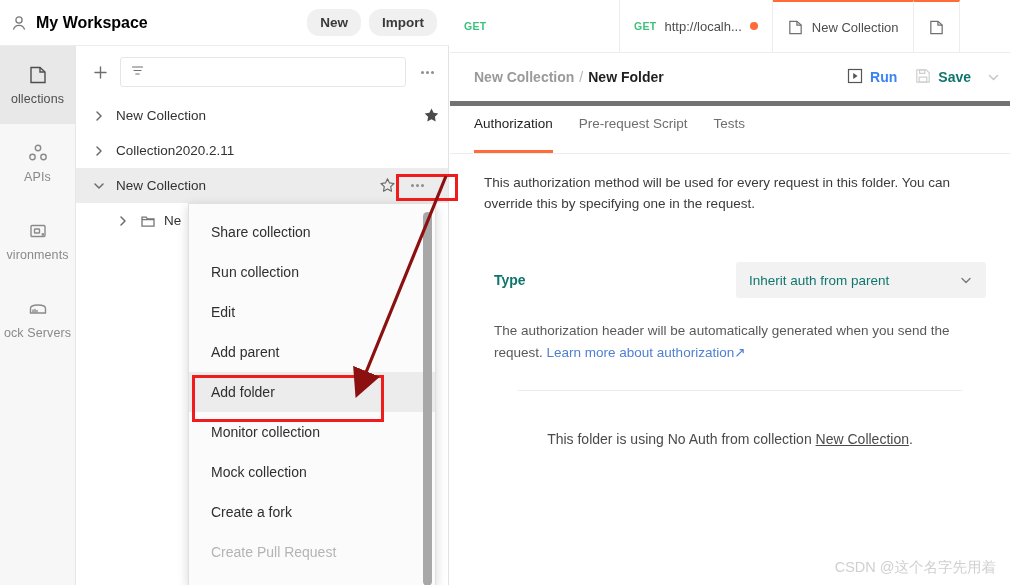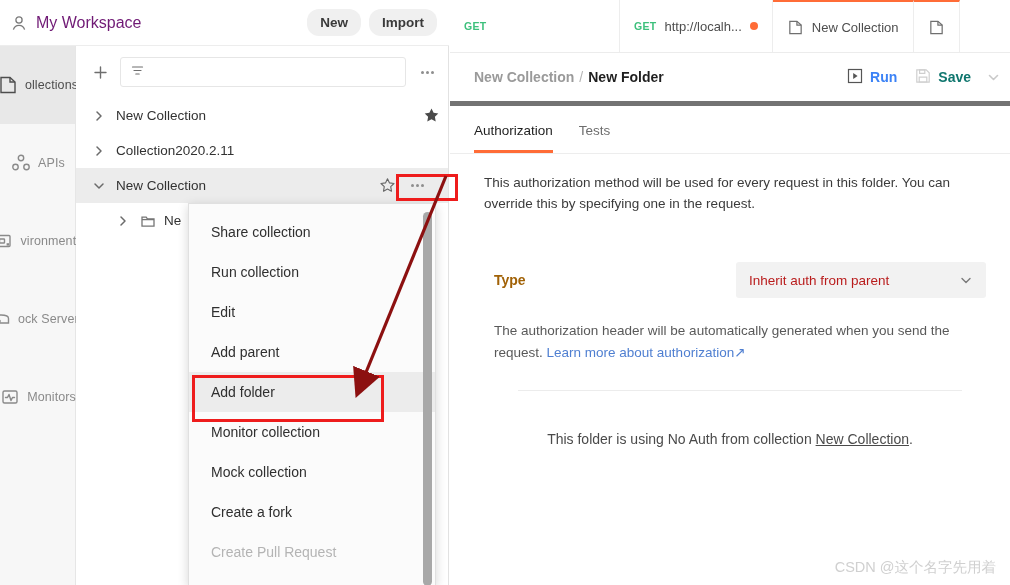--- a/index.html
+++ b/index.html
@@ -23,21 +23,21 @@
     position: absolute;
     left: 0; top: 46px;
     width: 76px; height: 539px;
     background: #f7f7f7;
     border-right: 1px solid #e6e6e6;
     box-sizing: border-box;
   }
   .rail-item {
     height: 78px;
     display: flex;
-    flex-direction: row;
+    flex-direction: column;
     align-items: center;
     justify-content: center;
     gap: 6px;
     color: #8a8a8a;
     cursor: pointer;
   }
   .rail-item.active {
     background: #e8e8e8;
     color: #4d4d4d;
   }
@@ -56,22 +56,22 @@
     background: #ffffff;
     border-bottom: 1px solid #ededed;
     box-sizing: border-box;
     display: flex;
     align-items: center;
     padding: 0 12px 0 10px;
   }
   #ws-avatar { margin-right: 8px; color: #7a7a7a; display: flex; }
   #ws-title {
     font-size: 16px;
-    font-weight: normal;
-    color: #701a75;
+    font-weight: bold;
+    color: #000000;
     flex: 1;
   }
   .hbtn {
     background: #f0f0f0;
     border: none;
     border-radius: 12px;
     font-family: "Liberation Sans", sans-serif;
     font-size: 13.5px;
     font-weight: bold;
     color: #3a3a3a;
@@ -292,21 +292,21 @@
     display: flex;
     align-items: flex-end;
     padding: 0 24px;
     box-sizing: border-box;
     border-bottom: 1px solid #ededed;
     gap: 26px;
   }
   .stab {
     font-size: 13.5px;
     color: #6e6e6e;
-    padding-bottom: 12px;
+    padding-bottom: 19px;
     cursor: pointer;
     border-bottom: 3px solid transparent;
   }
   .stab.active {
     color: #1f1f1f;
     border-bottom-color: #ff6c37;
   }
 
   #auth-body { padding: 18px 24px 0 34px; }
   #auth-note {
@@ -316,35 +316,35 @@
   }
   #type-row {
     display: flex;
     align-items: center;
     margin-top: 48px;
     padding-left: 10px;
   }
   #type-label {
     font-size: 14px;
     font-weight: bold;
-    color: #a16207;
+    color: #0f766e;
     flex: 1;
   }
   #type-select {
     width: 250px;
     height: 36px;
     background: #f2f2f2;
     border-radius: 3px;
     display: flex;
     align-items: center;
     padding: 0 13px;
     box-sizing: border-box;
     cursor: pointer;
   }
-  #type-select .sel-val { flex: 1; font-size: 13.5px; color: #b91c1c; }
+  #type-select .sel-val { flex: 1; font-size: 13.5px; color: #0f766e; }
   #type-select .caret { color: #7a7a7a; display: flex; }
 
   #auth-desc {
     margin-top: 22px;
     padding-left: 10px;
     font-size: 13.5px;
     color: #595959;
     line-height: 22px;
     max-width: 520px;
   }
@@ -414,29 +414,20 @@
   <div class="rail-item">
     <span class="rail-icon">
       <svg width="22" height="22" viewBox="0 0 22 22" fill="none" stroke="currentColor" stroke-width="1.4">
         <path d="M3.5 10.5c0-2 2-3.5 7.5-3.5s7.5 1.5 7.5 3.5v4.5h-15z"></path>
         <path d="M6 12v2M8 11.5v2.5M10 12.5v1.5" stroke-linecap="round"></path>
       </svg>
     </span>
     <span class="rail-label">ock Servers</span>
   </div>
 
-  <div class="rail-item">
-    <span class="rail-icon">
-      <svg width="22" height="22" viewBox="0 0 22 22" fill="none" stroke="currentColor" stroke-width="1.4">
-        <rect x="4" y="5" width="14" height="12" rx="1.5"></rect>
-        <path d="M6.5 11.5h2l1.5-3 2 6 1.5-3h2" stroke-linecap="round" stroke-linejoin="round"></path>
-      </svg>
-    </span>
-    <span class="rail-label">Monitors</span>
-  </div>
 
 </div>
 
 <div id="wsheader">
   <span id="ws-avatar">
     <svg width="18" height="18" viewBox="0 0 18 18" fill="none" stroke="currentColor" stroke-width="1.3">
       <circle cx="9" cy="6" r="3.1"></circle>
         <path d="M3.4 15.6a5.8 5.8 0 0 1 11.2 0"></path>
     </svg>
   </span>
@@ -608,20 +599,21 @@
     </div>
     <span id="more-caret">
       <svg width="13" height="13" viewBox="0 0 13 13" fill="none" stroke="currentColor" stroke-width="1.6" stroke-linecap="round" stroke-linejoin="round">
           <path d="M2.5 4.5l4 4 4-4"></path>
         </svg>
     </span>
   </div>
 
   <div id="subtabs">
     <div class="stab active">Authorization</div>
+    <div class="stab">Pre-request Script</div>
     <div class="stab">Tests</div>
   </div>
 
   <div id="auth-body">
     <div id="auth-note">This authorization method will be used for every request in this folder. You can override this by specifying one in the request.</div>
 
     <div id="type-row">
       <span id="type-label">Type</span>
       <div id="type-select">
         <span class="sel-val">Inherit auth from parent</span>

